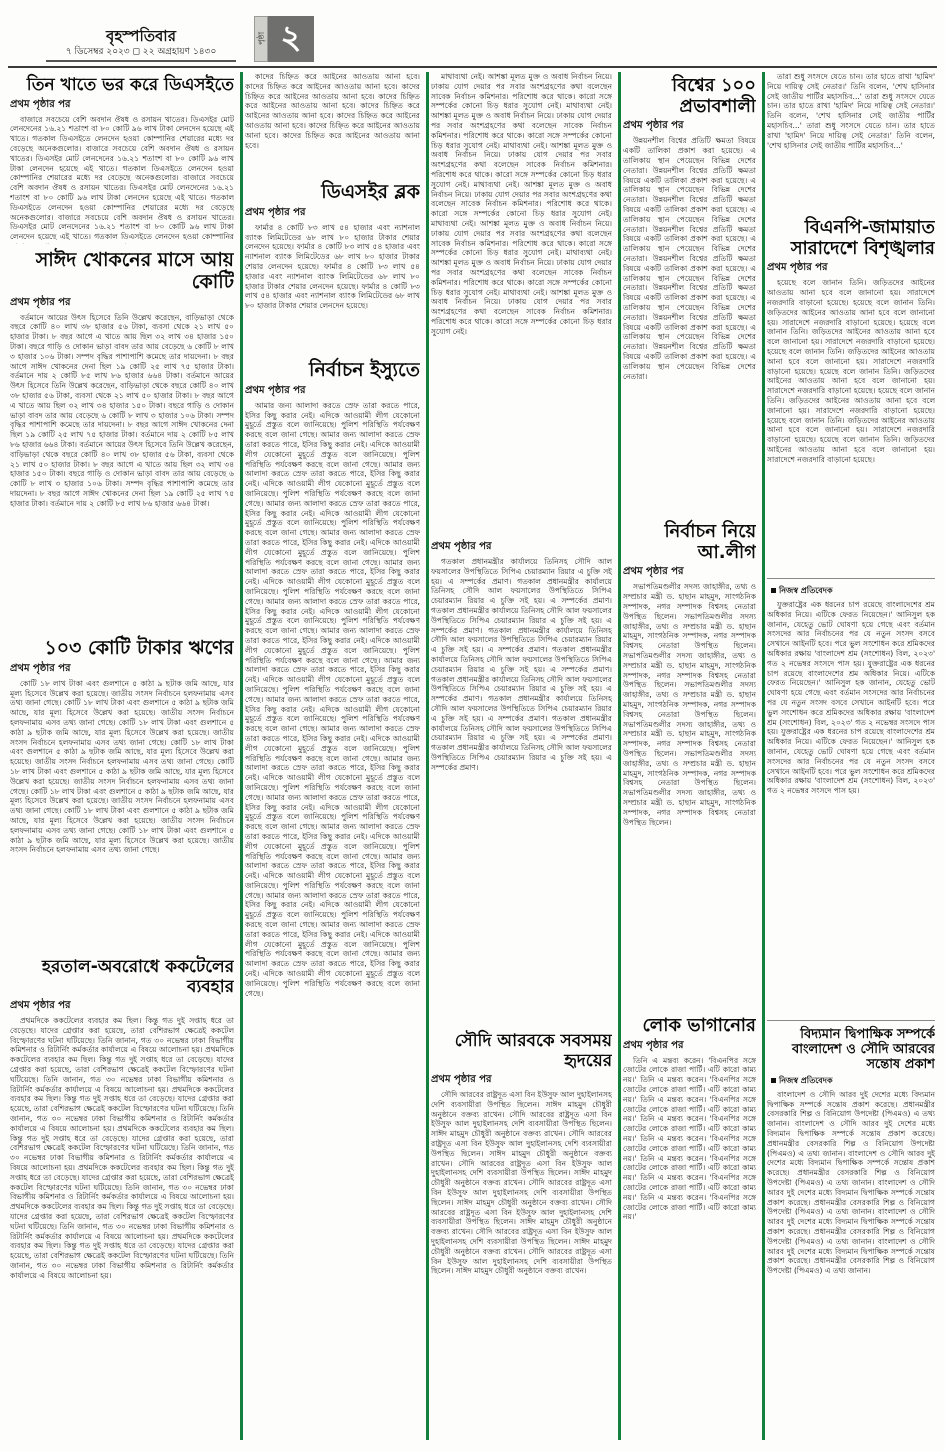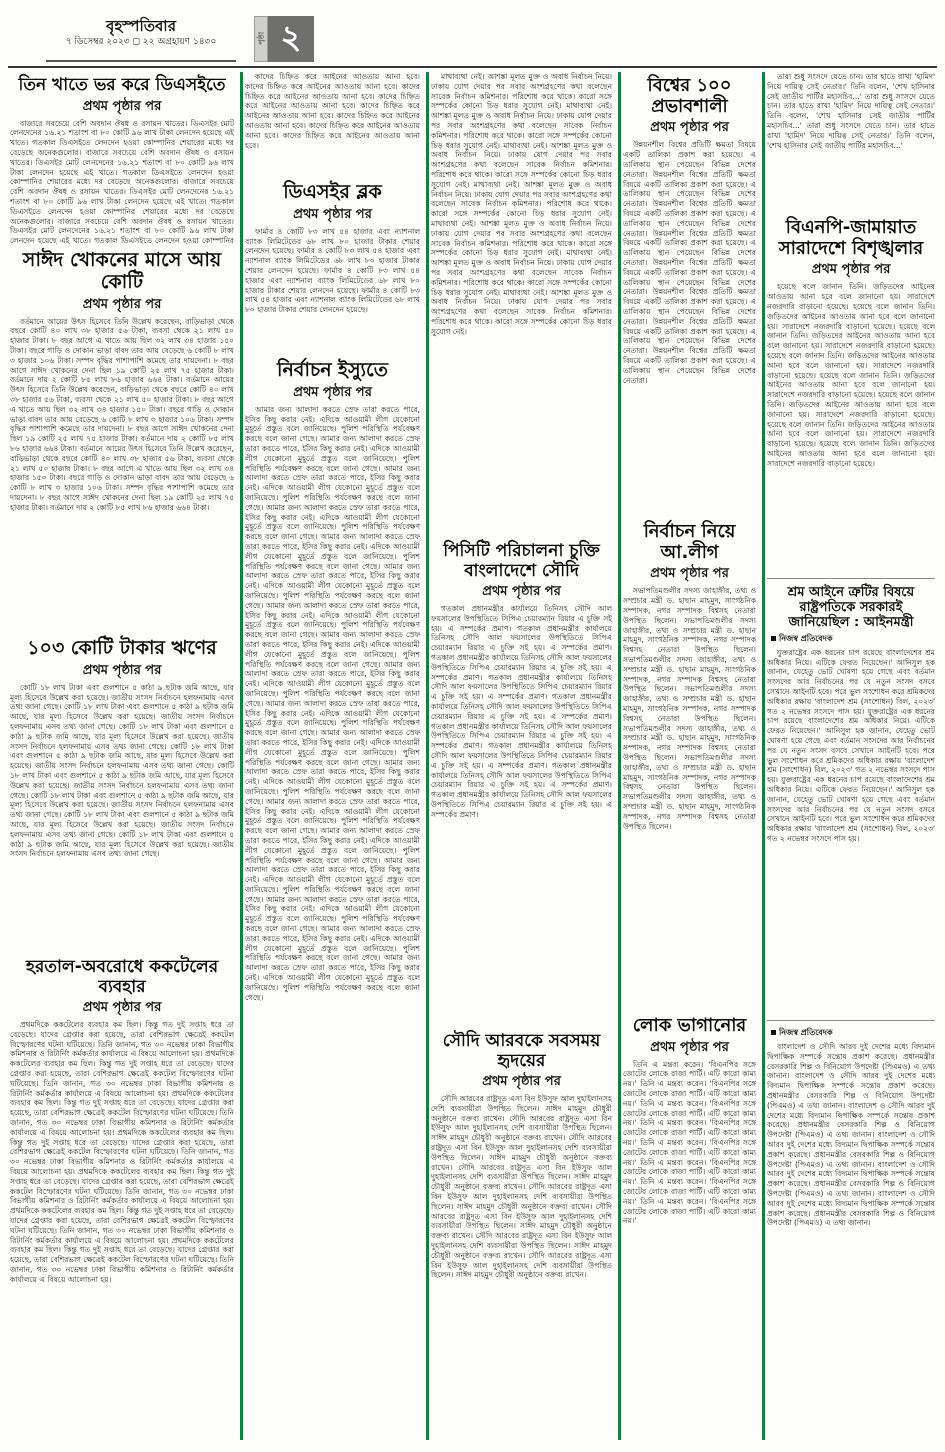--- a/index.html
+++ b/index.html
@@ -4,21 +4,21 @@
 <style>
   * { margin:0; padding:0; box-sizing:border-box; }
   html,body { background:#e8e8e4; }
   .page {
     width:945px; height:1452px; background:#fdfdfb; color:#141414;
     font-family:"DejaVu Sans", sans-serif; position:relative; overflow:hidden;
     padding:6px 8px 4px 8px;
   }
   
   .masthead-row { display:flex; align-items:flex-end; height:62px; border-bottom:2px solid #3a3a3a; padding-bottom:4px; }
-  .dateblock { width:190px; text-align:center; border-bottom:2px solid #555; padding-bottom:13px; margin-left:38px; }
+  .dateblock { width:190px; text-align:center; border-bottom:2px solid #555; padding-bottom:3px; margin-left:38px; }
   .dateblock .day { font-weight:bold; font-size:15px; line-height:17px; }
   .dateblock .dateline { font-size:9px; line-height:12px; color:#222; }
   .pagebox { display:flex; align-items:stretch; height:46px; margin:0 10px 0 18px; }
   .pagebox .pageword {
     writing-mode:vertical-rl; transform:rotate(180deg); background:#cfcfcb; color:#333;
     font-size:8px; width:14px; display:flex; align-items:center; justify-content:center; border:1px solid #9a9a96;
   }
   .pagebox .pagenum {
     width:46px; background:#6f6f6d; color:#fff; font-size:32px; font-weight:bold;
     display:flex; align-items:center; justify-content:center;
@@ -29,26 +29,26 @@
   .brand .title { font-size:33px; font-weight:bold; letter-spacing:-1px; color:#0a0a0a; line-height:34px; }
   
   .cols {
     display:grid; grid-template-columns:228px 182px 188px 140px 175px; column-gap:4px;
     margin-top:4px; height:1368px; overflow:hidden;
   }
   .col { overflow:hidden; height:100%; padding:0 2px; }
   .col + .col { border-left:3px solid #15803d; }
   .art { overflow:hidden; margin-bottom:2px; }
   .rule-top { border-top:1px solid #8a8a86; padding-top:3px; }
-  .hl { font-weight:bold; text-align:center; line-height:1.15; color:#0b0b0b; margin:3px 0 1px; }
+  .hl { font-weight:bold; text-align:right; line-height:1.15; color:#0b0b0b; margin:3px 0 1px; }
   .hl-xl { font-size:19px; }
   .hl-lg { font-size:17px; }
   .hl-md { font-size:18px; }
   .hl-sm { font-size:13px; }
-  .contlabel { font-size:13px; font-weight:bold; text-align:center; margin-bottom:2px; color:#111; }
+  .contlabel { font-size:10px; font-weight:bold; text-align:left; margin-bottom:2px; color:#111; }
   .byline { font-size:8px; font-weight:bold; margin:2px 4px 3px; }
   .byline .sq { display:inline-block; width:5px; height:5px; background:#111; margin-right:3px; }
   .body {
     font-size:7.5px; line-height:9.8px; text-align:justify; color:#1c1c1c;
     text-indent:10px; overflow:hidden; height:100%;
   }
   .art .body { height:auto; }
   .filler { overflow:hidden; }
 </style>
 </head>
@@ -106,21 +106,20 @@
         <div class="contlabel">প্রথম পৃষ্ঠার পর</div>
         <p class="body">আমার জন্য আলাদা করতে স্রেফ তারা করতে পারে, ইসির কিছু করার নেই। এদিকে আওয়ামী লীগ যেকোনো মুহূর্তে প্রস্তুত বলে জানিয়েছে। পুলিশ পরিস্থিতি পর্যবেক্ষণ করছে বলে জানা গেছে। আমার জন্য আলাদা করতে স্রেফ তারা করতে পারে, ইসির কিছু করার নেই। এদিকে আওয়ামী লীগ যেকোনো মুহূর্তে প্রস্তুত বলে জানিয়েছে। পুলিশ পরিস্থিতি পর্যবেক্ষণ করছে বলে জানা গেছে। আমার জন্য আলাদা করতে স্রেফ তারা করতে পারে, ইসির কিছু করার নেই। এদিকে আওয়ামী লীগ যেকোনো মুহূর্তে প্রস্তুত বলে জানিয়েছে। পুলিশ পরিস্থিতি পর্যবেক্ষণ করছে বলে জানা গেছে। আমার জন্য আলাদা করতে স্রেফ তারা করতে পারে, ইসির কিছু করার নেই। এদিকে আওয়ামী লীগ যেকোনো মুহূর্তে প্রস্তুত বলে জানিয়েছে। পুলিশ পরিস্থিতি পর্যবেক্ষণ করছে বলে জানা গেছে। আমার জন্য আলাদা করতে স্রেফ তারা করতে পারে, ইসির কিছু করার নেই। এদিকে আওয়ামী লীগ যেকোনো মুহূর্তে প্রস্তুত বলে জানিয়েছে। পুলিশ পরিস্থিতি পর্যবেক্ষণ করছে বলে জানা গেছে। আমার জন্য আলাদা করতে স্রেফ তারা করতে পারে, ইসির কিছু করার নেই। এদিকে আওয়ামী লীগ যেকোনো মুহূর্তে প্রস্তুত বলে জানিয়েছে। পুলিশ পরিস্থিতি পর্যবেক্ষণ করছে বলে জানা গেছে। আমার জন্য আলাদা করতে স্রেফ তারা করতে পারে, ইসির কিছু করার নেই। এদিকে আওয়ামী লীগ যেকোনো মুহূর্তে প্রস্তুত বলে জানিয়েছে। পুলিশ পরিস্থিতি পর্যবেক্ষণ করছে বলে জানা গেছে। আমার জন্য আলাদা করতে স্রেফ তারা করতে পারে, ইসির কিছু করার নেই। এদিকে আওয়ামী লীগ যেকোনো মুহূর্তে প্রস্তুত বলে জানিয়েছে। পুলিশ পরিস্থিতি পর্যবেক্ষণ করছে বলে জানা গেছে। আমার জন্য আলাদা করতে স্রেফ তারা করতে পারে, ইসির কিছু করার নেই। এদিকে আওয়ামী লীগ যেকোনো মুহূর্তে প্রস্তুত বলে জানিয়েছে। পুলিশ পরিস্থিতি পর্যবেক্ষণ করছে বলে জানা গেছে। আমার জন্য আলাদা করতে স্রেফ তারা করতে পারে, ইসির কিছু করার নেই। এদিকে আওয়ামী লীগ যেকোনো মুহূর্তে প্রস্তুত বলে জানিয়েছে। পুলিশ পরিস্থিতি পর্যবেক্ষণ করছে বলে জানা গেছে। আমার জন্য আলাদা করতে স্রেফ তারা করতে পারে, ইসির কিছু করার নেই। এদিকে আওয়ামী লীগ যেকোনো মুহূর্তে প্রস্তুত বলে জানিয়েছে। পুলিশ পরিস্থিতি পর্যবেক্ষণ করছে বলে জানা গেছে। আমার জন্য আলাদা করতে স্রেফ তারা করতে পারে, ইসির কিছু করার নেই। এদিকে আওয়ামী লীগ যেকোনো মুহূর্তে প্রস্তুত বলে জানিয়েছে। পুলিশ পরিস্থিতি পর্যবেক্ষণ করছে বলে জানা গেছে। আমার জন্য আলাদা করতে স্রেফ তারা করতে পারে, ইসির কিছু করার নেই। এদিকে আওয়ামী লীগ যেকোনো মুহূর্তে প্রস্তুত বলে জানিয়েছে। পুলিশ পরিস্থিতি পর্যবেক্ষণ করছে বলে জানা গেছে। আমার জন্য আলাদা করতে স্রেফ তারা করতে পারে, ইসির কিছু করার নেই। এদিকে আওয়ামী লীগ যেকোনো মুহূর্তে প্রস্তুত বলে জানিয়েছে। পুলিশ পরিস্থিতি পর্যবেক্ষণ করছে বলে জানা গেছে। আমার জন্য আলাদা করতে স্রেফ তারা করতে পারে, ইসির কিছু করার নেই। এদিকে আওয়ামী লীগ যেকোনো মুহূর্তে প্রস্তুত বলে জানিয়েছে। পুলিশ পরিস্থিতি পর্যবেক্ষণ করছে বলে জানা গেছে। আমার জন্য আলাদা করতে স্রেফ তারা করতে পারে, ইসির কিছু করার নেই। এদিকে আওয়ামী লীগ যেকোনো মুহূর্তে প্রস্তুত বলে জানিয়েছে। পুলিশ পরিস্থিতি পর্যবেক্ষণ করছে বলে জানা গেছে। আমার জন্য আলাদা করতে স্রেফ তারা করতে পারে, ইসির কিছু করার নেই। এদিকে আওয়ামী লীগ যেকোনো মুহূর্তে প্রস্তুত বলে জানিয়েছে। পুলিশ পরিস্থিতি পর্যবেক্ষণ করছে বলে জানা গেছে। আমার জন্য আলাদা করতে স্রেফ তারা করতে পারে, ইসির কিছু করার নেই। এদিকে আওয়ামী লীগ যেকোনো মুহূর্তে প্রস্তুত বলে জানিয়েছে। পুলিশ পরিস্থিতি পর্যবেক্ষণ করছে বলে জানা গেছে।</p>
       </div>
     </div>
 
     <div class="col">
       <div class="art filler" style="height:464px">
         <p class="body">মাথাব্যথা নেই। আশঙ্কা মূলত মুক্ত ও অবাধ নির্বাচন নিয়ে। ঢাকায় যোগ দেয়ার পর সবার অংশগ্রহণের কথা বলেছেন সাবেক নির্বাচন কমিশনার। পরিশোধ করে থাকে। কারো সঙ্গে সম্পর্কের কোনো চিড় ধরার সুযোগ নেই। মাথাব্যথা নেই। আশঙ্কা মূলত মুক্ত ও অবাধ নির্বাচন নিয়ে। ঢাকায় যোগ দেয়ার পর সবার অংশগ্রহণের কথা বলেছেন সাবেক নির্বাচন কমিশনার। পরিশোধ করে থাকে। কারো সঙ্গে সম্পর্কের কোনো চিড় ধরার সুযোগ নেই। মাথাব্যথা নেই। আশঙ্কা মূলত মুক্ত ও অবাধ নির্বাচন নিয়ে। ঢাকায় যোগ দেয়ার পর সবার অংশগ্রহণের কথা বলেছেন সাবেক নির্বাচন কমিশনার। পরিশোধ করে থাকে। কারো সঙ্গে সম্পর্কের কোনো চিড় ধরার সুযোগ নেই। মাথাব্যথা নেই। আশঙ্কা মূলত মুক্ত ও অবাধ নির্বাচন নিয়ে। ঢাকায় যোগ দেয়ার পর সবার অংশগ্রহণের কথা বলেছেন সাবেক নির্বাচন কমিশনার। পরিশোধ করে থাকে। কারো সঙ্গে সম্পর্কের কোনো চিড় ধরার সুযোগ নেই। মাথাব্যথা নেই। আশঙ্কা মূলত মুক্ত ও অবাধ নির্বাচন নিয়ে। ঢাকায় যোগ দেয়ার পর সবার অংশগ্রহণের কথা বলেছেন সাবেক নির্বাচন কমিশনার। পরিশোধ করে থাকে। কারো সঙ্গে সম্পর্কের কোনো চিড় ধরার সুযোগ নেই। মাথাব্যথা নেই। আশঙ্কা মূলত মুক্ত ও অবাধ নির্বাচন নিয়ে। ঢাকায় যোগ দেয়ার পর সবার অংশগ্রহণের কথা বলেছেন সাবেক নির্বাচন কমিশনার। পরিশোধ করে থাকে। কারো সঙ্গে সম্পর্কের কোনো চিড় ধরার সুযোগ নেই। মাথাব্যথা নেই। আশঙ্কা মূলত মুক্ত ও অবাধ নির্বাচন নিয়ে। ঢাকায় যোগ দেয়ার পর সবার অংশগ্রহণের কথা বলেছেন সাবেক নির্বাচন কমিশনার। পরিশোধ করে থাকে। কারো সঙ্গে সম্পর্কের কোনো চিড় ধরার সুযোগ নেই।</p>
       </div>
       <div class="art" style="height:488px">
-        <h2 class="hl hl-lg">পিসিটি পরিচালনা চুক্তি বাংলাদেশে সৌদি</h2>
         <div class="contlabel">প্রথম পৃষ্ঠার পর</div>
         <p class="body">গতকাল প্রধানমন্ত্রীর কার্যালয়ে তিনিসহ সৌদি আল ফয়সালের উপস্থিতিতে সিপিএ চেয়ারম্যান রিয়ার এ চুক্তি সই হয়। এ সম্পর্কের প্রমাণ। গতকাল প্রধানমন্ত্রীর কার্যালয়ে তিনিসহ সৌদি আল ফয়সালের উপস্থিতিতে সিপিএ চেয়ারম্যান রিয়ার এ চুক্তি সই হয়। এ সম্পর্কের প্রমাণ। গতকাল প্রধানমন্ত্রীর কার্যালয়ে তিনিসহ সৌদি আল ফয়সালের উপস্থিতিতে সিপিএ চেয়ারম্যান রিয়ার এ চুক্তি সই হয়। এ সম্পর্কের প্রমাণ। গতকাল প্রধানমন্ত্রীর কার্যালয়ে তিনিসহ সৌদি আল ফয়সালের উপস্থিতিতে সিপিএ চেয়ারম্যান রিয়ার এ চুক্তি সই হয়। এ সম্পর্কের প্রমাণ। গতকাল প্রধানমন্ত্রীর কার্যালয়ে তিনিসহ সৌদি আল ফয়সালের উপস্থিতিতে সিপিএ চেয়ারম্যান রিয়ার এ চুক্তি সই হয়। এ সম্পর্কের প্রমাণ। গতকাল প্রধানমন্ত্রীর কার্যালয়ে তিনিসহ সৌদি আল ফয়সালের উপস্থিতিতে সিপিএ চেয়ারম্যান রিয়ার এ চুক্তি সই হয়। এ সম্পর্কের প্রমাণ। গতকাল প্রধানমন্ত্রীর কার্যালয়ে তিনিসহ সৌদি আল ফয়সালের উপস্থিতিতে সিপিএ চেয়ারম্যান রিয়ার এ চুক্তি সই হয়। এ সম্পর্কের প্রমাণ। গতকাল প্রধানমন্ত্রীর কার্যালয়ে তিনিসহ সৌদি আল ফয়সালের উপস্থিতিতে সিপিএ চেয়ারম্যান রিয়ার এ চুক্তি সই হয়। এ সম্পর্কের প্রমাণ। গতকাল প্রধানমন্ত্রীর কার্যালয়ে তিনিসহ সৌদি আল ফয়সালের উপস্থিতিতে সিপিএ চেয়ারম্যান রিয়ার এ চুক্তি সই হয়। এ সম্পর্কের প্রমাণ।</p>
       </div>
       <div class="art" style="height:404px">
         <h2 class="hl hl-lg">সৌদি আরবকে সবসময় হৃদয়ের</h2>
         <div class="contlabel">প্রথম পৃষ্ঠার পর</div>
         <p class="body">সৌদি আরবের রাষ্ট্রদূত এসা বিন ইউসুফ আল দুহাইলানসহ দেশি ব্যবসায়ীরা উপস্থিত ছিলেন। সাঈদ মাহমুদ চৌধুরী অনুষ্ঠানে বক্তব্য রাখেন। সৌদি আরবের রাষ্ট্রদূত এসা বিন ইউসুফ আল দুহাইলানসহ দেশি ব্যবসায়ীরা উপস্থিত ছিলেন। সাঈদ মাহমুদ চৌধুরী অনুষ্ঠানে বক্তব্য রাখেন। সৌদি আরবের রাষ্ট্রদূত এসা বিন ইউসুফ আল দুহাইলানসহ দেশি ব্যবসায়ীরা উপস্থিত ছিলেন। সাঈদ মাহমুদ চৌধুরী অনুষ্ঠানে বক্তব্য রাখেন। সৌদি আরবের রাষ্ট্রদূত এসা বিন ইউসুফ আল দুহাইলানসহ দেশি ব্যবসায়ীরা উপস্থিত ছিলেন। সাঈদ মাহমুদ চৌধুরী অনুষ্ঠানে বক্তব্য রাখেন। সৌদি আরবের রাষ্ট্রদূত এসা বিন ইউসুফ আল দুহাইলানসহ দেশি ব্যবসায়ীরা উপস্থিত ছিলেন। সাঈদ মাহমুদ চৌধুরী অনুষ্ঠানে বক্তব্য রাখেন। সৌদি আরবের রাষ্ট্রদূত এসা বিন ইউসুফ আল দুহাইলানসহ দেশি ব্যবসায়ীরা উপস্থিত ছিলেন। সাঈদ মাহমুদ চৌধুরী অনুষ্ঠানে বক্তব্য রাখেন। সৌদি আরবের রাষ্ট্রদূত এসা বিন ইউসুফ আল দুহাইলানসহ দেশি ব্যবসায়ীরা উপস্থিত ছিলেন। সাঈদ মাহমুদ চৌধুরী অনুষ্ঠানে বক্তব্য রাখেন। সৌদি আরবের রাষ্ট্রদূত এসা বিন ইউসুফ আল দুহাইলানসহ দেশি ব্যবসায়ীরা উপস্থিত ছিলেন। সাঈদ মাহমুদ চৌধুরী অনুষ্ঠানে বক্তব্য রাখেন।</p>
       </div>
     </div>
 
@@ -145,24 +144,24 @@
     <div class="col">
       <div class="art filler" style="height:140px">
         <p class="body">তারা শুধু সংসদে যেতে চান। তার হাতে রাখা 'হামিদ' নিয়ে দায়িত্ব সেই নেতার।' তিনি বলেন, 'শেখ হাসিনার সেই জাতীয় পার্টির মহাসচিব...' তারা শুধু সংসদে যেতে চান। তার হাতে রাখা 'হামিদ' নিয়ে দায়িত্ব সেই নেতার।' তিনি বলেন, 'শেখ হাসিনার সেই জাতীয় পার্টির মহাসচিব...' তারা শুধু সংসদে যেতে চান। তার হাতে রাখা 'হামিদ' নিয়ে দায়িত্ব সেই নেতার।' তিনি বলেন, 'শেখ হাসিনার সেই জাতীয় পার্টির মহাসচিব...'</p>
       </div>
       <div class="art" style="height:362px">
         <h2 class="hl hl-md">বিএনপি-জামায়াত সারাদেশে বিশৃঙ্খলার</h2>
         <div class="contlabel">প্রথম পৃষ্ঠার পর</div>
         <p class="body">হয়েছে বলে জানান তিনি। জড়িতদের আইনের আওতায় আনা হবে বলে জানানো হয়। সারাদেশে নজরদারি বাড়ানো হয়েছে। হয়েছে বলে জানান তিনি। জড়িতদের আইনের আওতায় আনা হবে বলে জানানো হয়। সারাদেশে নজরদারি বাড়ানো হয়েছে। হয়েছে বলে জানান তিনি। জড়িতদের আইনের আওতায় আনা হবে বলে জানানো হয়। সারাদেশে নজরদারি বাড়ানো হয়েছে। হয়েছে বলে জানান তিনি। জড়িতদের আইনের আওতায় আনা হবে বলে জানানো হয়। সারাদেশে নজরদারি বাড়ানো হয়েছে। হয়েছে বলে জানান তিনি। জড়িতদের আইনের আওতায় আনা হবে বলে জানানো হয়। সারাদেশে নজরদারি বাড়ানো হয়েছে। হয়েছে বলে জানান তিনি। জড়িতদের আইনের আওতায় আনা হবে বলে জানানো হয়। সারাদেশে নজরদারি বাড়ানো হয়েছে। হয়েছে বলে জানান তিনি। জড়িতদের আইনের আওতায় আনা হবে বলে জানানো হয়। সারাদেশে নজরদারি বাড়ানো হয়েছে। হয়েছে বলে জানান তিনি। জড়িতদের আইনের আওতায় আনা হবে বলে জানানো হয়। সারাদেশে নজরদারি বাড়ানো হয়েছে।</p>
       </div>
       <div class="art rule-top" style="height:440px">
-        <h2 class="hl hl-sm">শ্রম আইনে ত্রুটির বিষয়ে রাষ্ট্রপতিকে সরকারই জানিয়েছিল : আইনমন্ত্রী</h2>
         <div class="byline"><span class="sq"></span><span>নিজস্ব প্রতিবেদক</span></div>
         <p class="body">যুক্তরাষ্ট্রের এক ধরনের চাপ রয়েছে বাংলাদেশের শ্রম অধিকার নিয়ে। এটিকে ফেরত নিয়েছেন।' আনিসুল হক জানান, যেহেতু ভোট ঘোষণা হয়ে গেছে এবং বর্তমান সংসদের আর নির্বাচনের পর যে নতুন সংসদ বসবে সেখানে আইনটি হবে। পরে ভুল সংশোধন করে শ্রমিকদের অধিকার রক্ষায় 'বাংলাদেশ শ্রম (সংশোধন) বিল, ২০২৩' গত ২ নভেম্বর সংসদে পাস হয়। যুক্তরাষ্ট্রের এক ধরনের চাপ রয়েছে বাংলাদেশের শ্রম অধিকার নিয়ে। এটিকে ফেরত নিয়েছেন।' আনিসুল হক জানান, যেহেতু ভোট ঘোষণা হয়ে গেছে এবং বর্তমান সংসদের আর নির্বাচনের পর যে নতুন সংসদ বসবে সেখানে আইনটি হবে। পরে ভুল সংশোধন করে শ্রমিকদের অধিকার রক্ষায় 'বাংলাদেশ শ্রম (সংশোধন) বিল, ২০২৩' গত ২ নভেম্বর সংসদে পাস হয়। যুক্তরাষ্ট্রের এক ধরনের চাপ রয়েছে বাংলাদেশের শ্রম অধিকার নিয়ে। এটিকে ফেরত নিয়েছেন।' আনিসুল হক জানান, যেহেতু ভোট ঘোষণা হয়ে গেছে এবং বর্তমান সংসদের আর নির্বাচনের পর যে নতুন সংসদ বসবে সেখানে আইনটি হবে। পরে ভুল সংশোধন করে শ্রমিকদের অধিকার রক্ষায় 'বাংলাদেশ শ্রম (সংশোধন) বিল, ২০২৩' গত ২ নভেম্বর সংসদে পাস হয়।</p>
       </div>
       <div class="art rule-top" style="height:408px">
+        <h2 class="hl hl-sm">বিদ্যমান দ্বিপাক্ষিক সম্পর্কে বাংলাদেশ ও সৌদি আরবের সন্তোষ প্রকাশ</h2>
         <div class="byline"><span class="sq"></span><span>নিজস্ব প্রতিবেদক</span></div>
         <p class="body">বাংলাদেশ ও সৌদি আরব দুই দেশের মধ্যে বিদ্যমান দ্বিপাক্ষিক সম্পর্কে সন্তোষ প্রকাশ করেছে। প্রধানমন্ত্রীর বেসরকারি শিল্প ও বিনিয়োগ উপদেষ্টা (পিএমও) এ তথ্য জানান। বাংলাদেশ ও সৌদি আরব দুই দেশের মধ্যে বিদ্যমান দ্বিপাক্ষিক সম্পর্কে সন্তোষ প্রকাশ করেছে। প্রধানমন্ত্রীর বেসরকারি শিল্প ও বিনিয়োগ উপদেষ্টা (পিএমও) এ তথ্য জানান। বাংলাদেশ ও সৌদি আরব দুই দেশের মধ্যে বিদ্যমান দ্বিপাক্ষিক সম্পর্কে সন্তোষ প্রকাশ করেছে। প্রধানমন্ত্রীর বেসরকারি শিল্প ও বিনিয়োগ উপদেষ্টা (পিএমও) এ তথ্য জানান। বাংলাদেশ ও সৌদি আরব দুই দেশের মধ্যে বিদ্যমান দ্বিপাক্ষিক সম্পর্কে সন্তোষ প্রকাশ করেছে। প্রধানমন্ত্রীর বেসরকারি শিল্প ও বিনিয়োগ উপদেষ্টা (পিএমও) এ তথ্য জানান। বাংলাদেশ ও সৌদি আরব দুই দেশের মধ্যে বিদ্যমান দ্বিপাক্ষিক সম্পর্কে সন্তোষ প্রকাশ করেছে। প্রধানমন্ত্রীর বেসরকারি শিল্প ও বিনিয়োগ উপদেষ্টা (পিএমও) এ তথ্য জানান। বাংলাদেশ ও সৌদি আরব দুই দেশের মধ্যে বিদ্যমান দ্বিপাক্ষিক সম্পর্কে সন্তোষ প্রকাশ করেছে। প্রধানমন্ত্রীর বেসরকারি শিল্প ও বিনিয়োগ উপদেষ্টা (পিএমও) এ তথ্য জানান।</p>
       </div>
     </div>
 
   </div>
 </div>
 
 </body></html>

